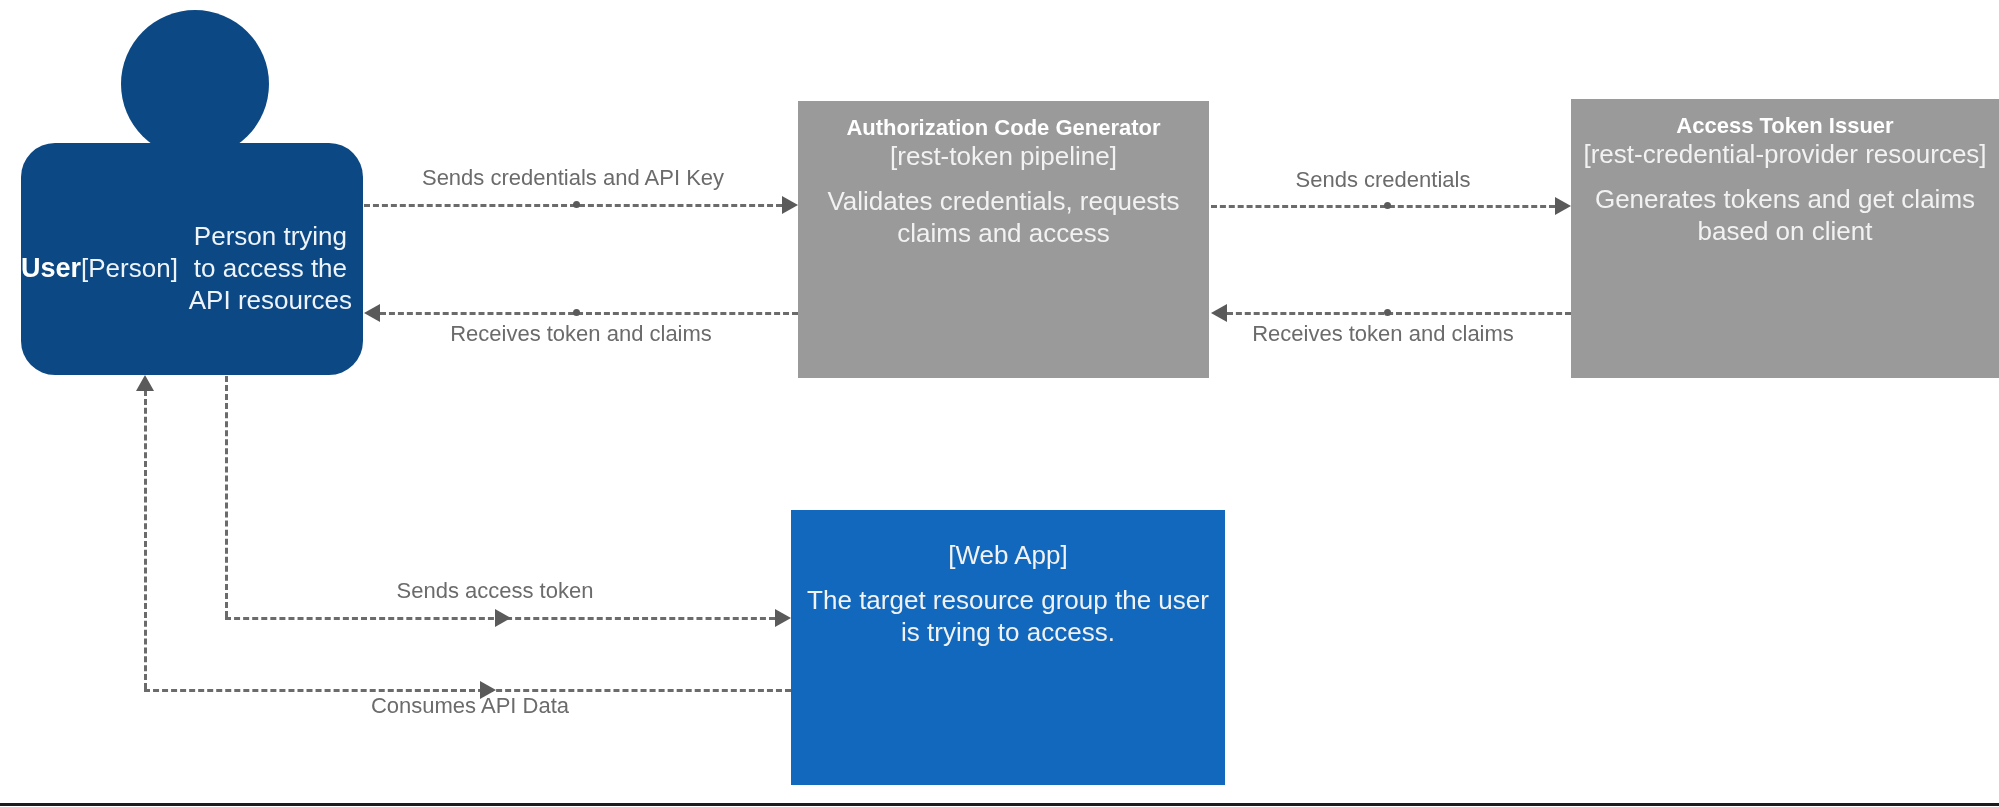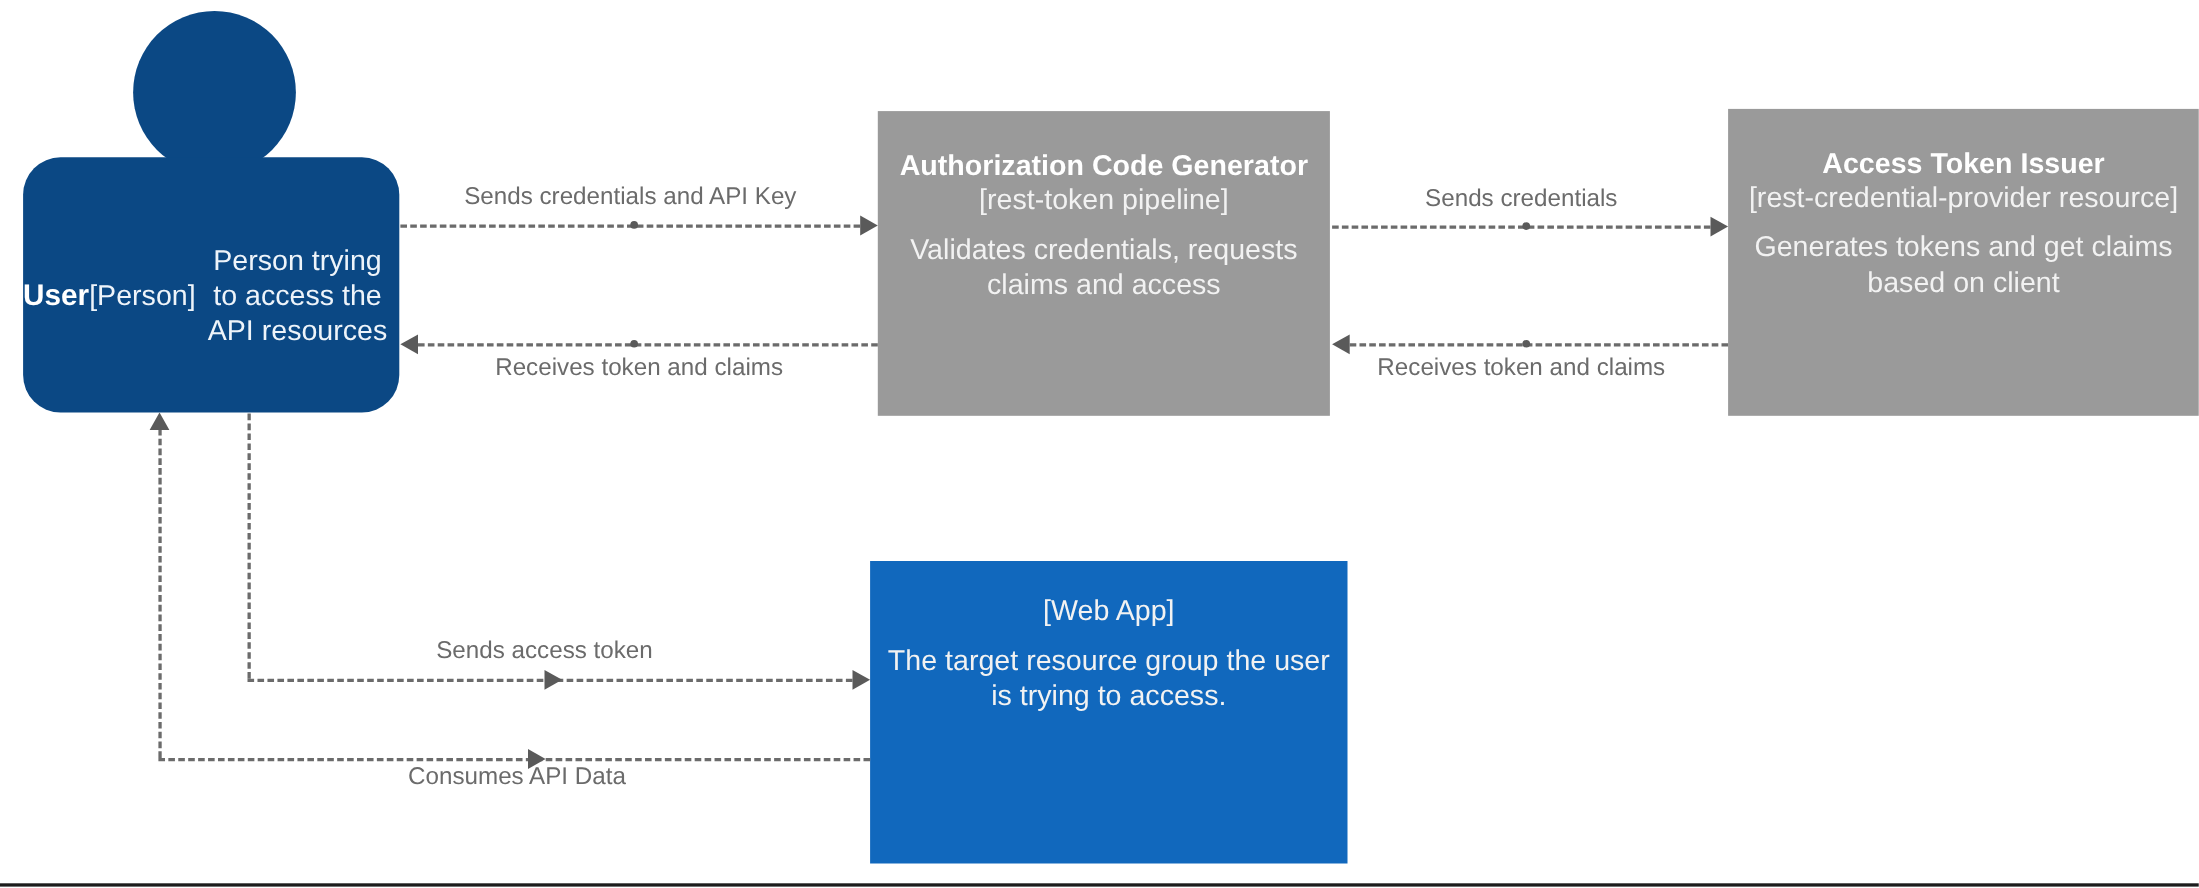--- a/index.html
+++ b/index.html
@@ -92,25 +92,24 @@
     flex-direction: column;
     align-items: center;
     overflow: hidden;
     padding: 14px 10px 0 10px;
   }
   .node.gray  { background: #9a9a9a; }
   .node.blue  { background: #1168bd; }
 
   .node-title {
     color: #ffffff;
-    font-size: 26px;
+    font-size: 22px;
     font-weight: bold;
     line-height: 1.18;
     text-align: center;
-    margin-top: 20px;
   }
   .node-tech {
     color: #f2f2f2;
     font-size: 26px;
     font-weight: normal;
     line-height: 1.2;
     text-align: center;
   }
   .node-desc {
     color: #f2f2f2;
@@ -188,21 +187,21 @@
   </div>
 
   <div class="node gray" style="left:798px; top:101px; width:411px; height:277px;">
     <div class="node-title">Authorization Code Generator</div>
     <div class="node-tech">[rest-token pipeline]</div>
     <div class="node-desc">Validates credentials, requests claims and access</div>
   </div>
 
   <div class="node gray" style="left:1571px; top:99px; width:428px; height:279px;">
     <div class="node-title">Access Token Issuer</div>
-    <div class="node-tech">[rest-credential-provider resource]</div>
+    <div class="node-tech">[rest-credential-provider resources]</div>
     <div class="node-desc">Generates tokens and get claims based on client</div>
   </div>
 
   <div class="node blue" style="left:791px; top:510px; width:434px; height:275px; padding-top:30px;">
     <div class="node-tech">[Web App]</div>
     <div class="node-desc">The target resource group the user is trying to access.</div>
   </div>
 
   <div class="hline" style="left:364px; top:204px; width:418px;"></div>
   <div class="mid-dot" style="left:573px; top:201px;"></div>

